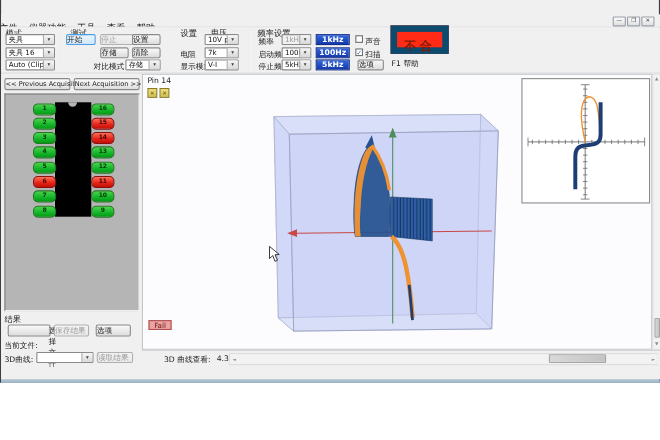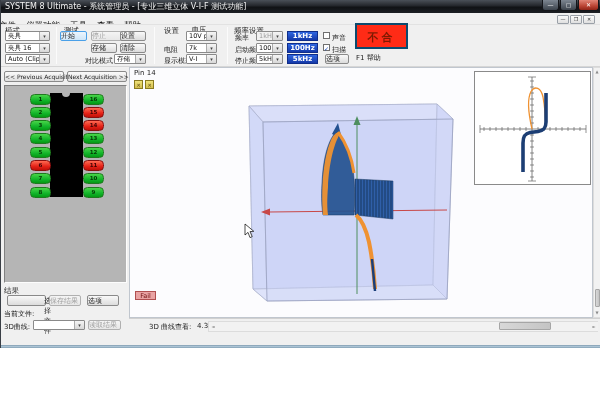--- a/index.html
+++ b/index.html
@@ -25,21 +25,21 @@
   .btn{background:linear-gradient(#f9f9f9,#dcdcdc);border:1px solid #8a8a8a;border-radius:2px;font-size:7px;color:#222;text-align:left;line-height:9px;}
   .btn.primary{border:1px solid var(--start-accent);background:linear-gradient(#ecf5fd,#cfe6f8);}
   .btn.disabled{color:#9e9e9e;background:linear-gradient(#f4f4f4,#e7e7e7);border-color:#b0b0b0;}
   .combo{background:#fff;border:1px solid #8a8a8a;border-radius:1px;}
   .combo .cval{position:absolute;left:2px;top:0;right:9px;font-size:6.5px;line-height:8.5px;color:#111;white-space:nowrap;overflow:hidden;}
   .combo .carr{position:absolute;right:0;top:0;width:9px;bottom:0;background:linear-gradient(#f5f5f5,#d8d8d8);border-left:1px solid #aaa;font-size:5px;color:#444;text-align:center;line-height:8px;}
   .combo.disabled{background:#f0f0f0;}
   .combo.disabled .cval{color:#9a9a9a;}
   .lcd{background:linear-gradient(#2f66e0,#1539a9);border:1px solid #0f2d8a;color:#fff;font-size:7px;font-weight:bold;text-align:center;line-height:9px;}
   .cbx{width:7px;height:7px;background:#fff;border:1px solid #707070;font-size:6px;line-height:7px;text-align:center;color:#2050c0;font-weight:bold;}
-  .failbox{background:var(--fail-red);border:2px solid #0c4a6e;color:#7e1a02;font-size:11px;font-weight:bold;text-align:center;line-height:25px;letter-spacing:3px;}
+  .failbox{background:var(--fail-red);border:6px solid #0c4a6e;color:#7e1a02;font-size:11px;font-weight:bold;text-align:center;line-height:25px;letter-spacing:3px;}
   
   .smallbtn{background:linear-gradient(#fafafa,#dedede);border:1px solid #8a8a8a;border-radius:2px;font-size:6px;color:#222;text-align:center;line-height:9.5px;white-space:nowrap;}
   .chip-panel{background:#b5b5b5;border-top:1px solid #808080;border-left:1px solid #808080;border-right:1px solid #fdfdfd;border-bottom:1px solid #fdfdfd;}
   .chip-body{background:#000;}
   .chip-notch{width:8px;height:4px;background:#b5b5b5;border-radius:0 0 8px 8px;}
   .pin{position:absolute;width:19px;height:9px;border-radius:4.5px;font-size:5.5px;text-align:center;line-height:9px;font-weight:bold;}
   .pin.green{background:linear-gradient(#49d549,var(--pin-green) 60%,#049a14);border:1px solid #1f7a1f;color:#053805;}
   .pin.red{background:linear-gradient(#ff6a52,var(--pin-red) 60%,#c01008);border:1px solid #8a0f0f;color:#3f0404;}
   
   .mainview{background:#fcfcfe;border:1px solid #c0c6ce;}
@@ -52,26 +52,20 @@
   .bottombar{background:#f0f0f0;border-top:1px solid #d0d0d0;}
   .win-bottom{background:linear-gradient(#b9cfdf,#83a0b4);border-top:1px solid #8fa9bc;}
   .tinytext{font-size:7px;color:#222;white-space:nowrap;}
 </style>
 </head>
 <body>
 
 <div class="screen">
   <div class="abs window">
 
-    <div class="abs titlebar">
-      <span class="abs title-text">SYSTEM 8 Ultimate - 系统管理员 - [专业三维立体 V-I-F 测试功能]</span>
-      <div class="abs wbtn gray" style="left:541px;width:17px;"><span>—</span></div>
-      <div class="abs wbtn gray" style="left:559px;width:17px;"><span>▢</span></div>
-      <div class="abs wbtn red" style="left:577px;width:21px;"><span>✕</span></div>
-    </div>
 
     <div class="abs menubar">
       <span class="mitem">文件</span><span class="mitem">仪器功能</span><span class="mitem">工具</span><span class="mitem">查看</span><span class="mitem">帮助</span>
     </div>
     <div class="abs mdibtn" style="left:556px;"><span>—</span></div>
     <div class="abs mdibtn" style="left:569px;"><span>❐</span></div>
     <div class="abs mdibtn" style="left:582px;"><span>✕</span></div>
 
     <div class="abs toolbar">
 

